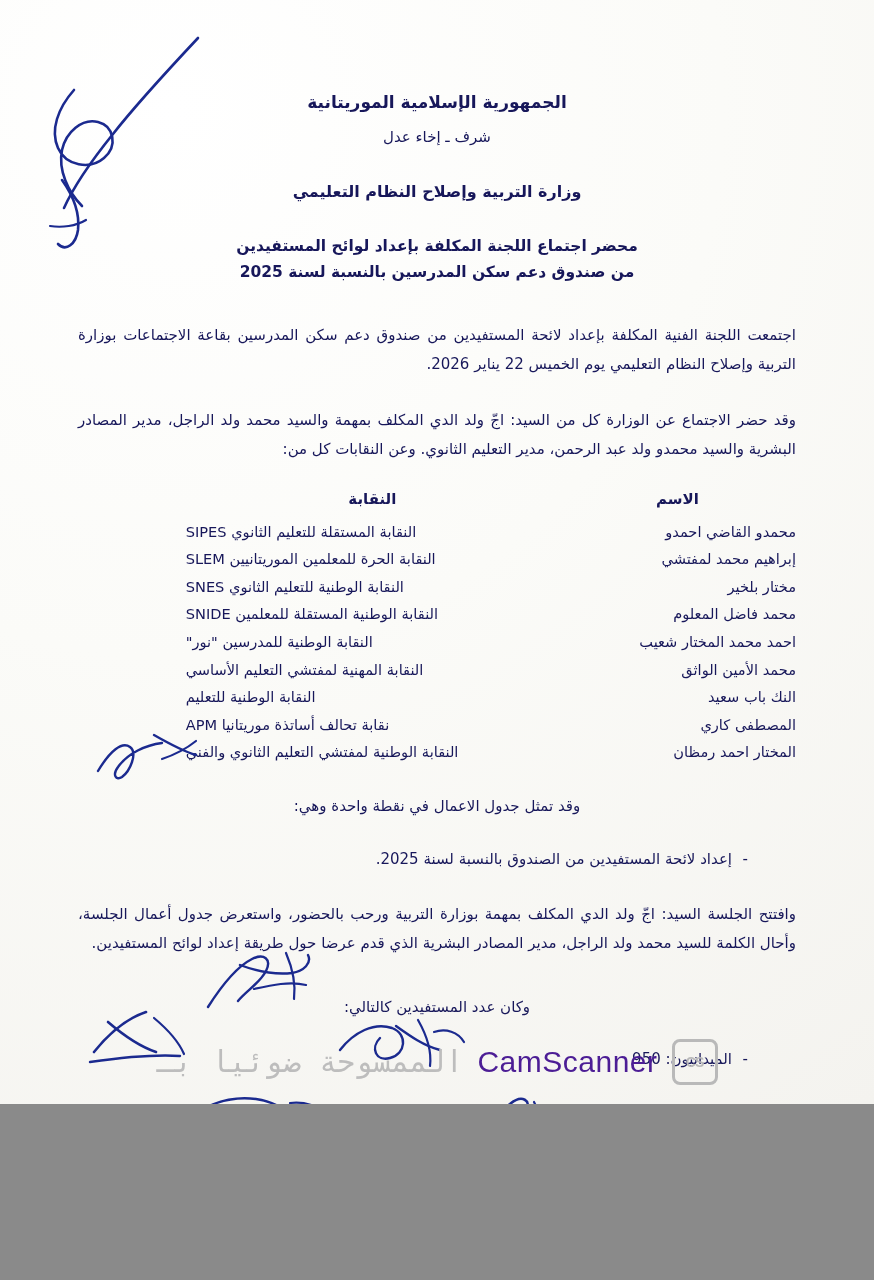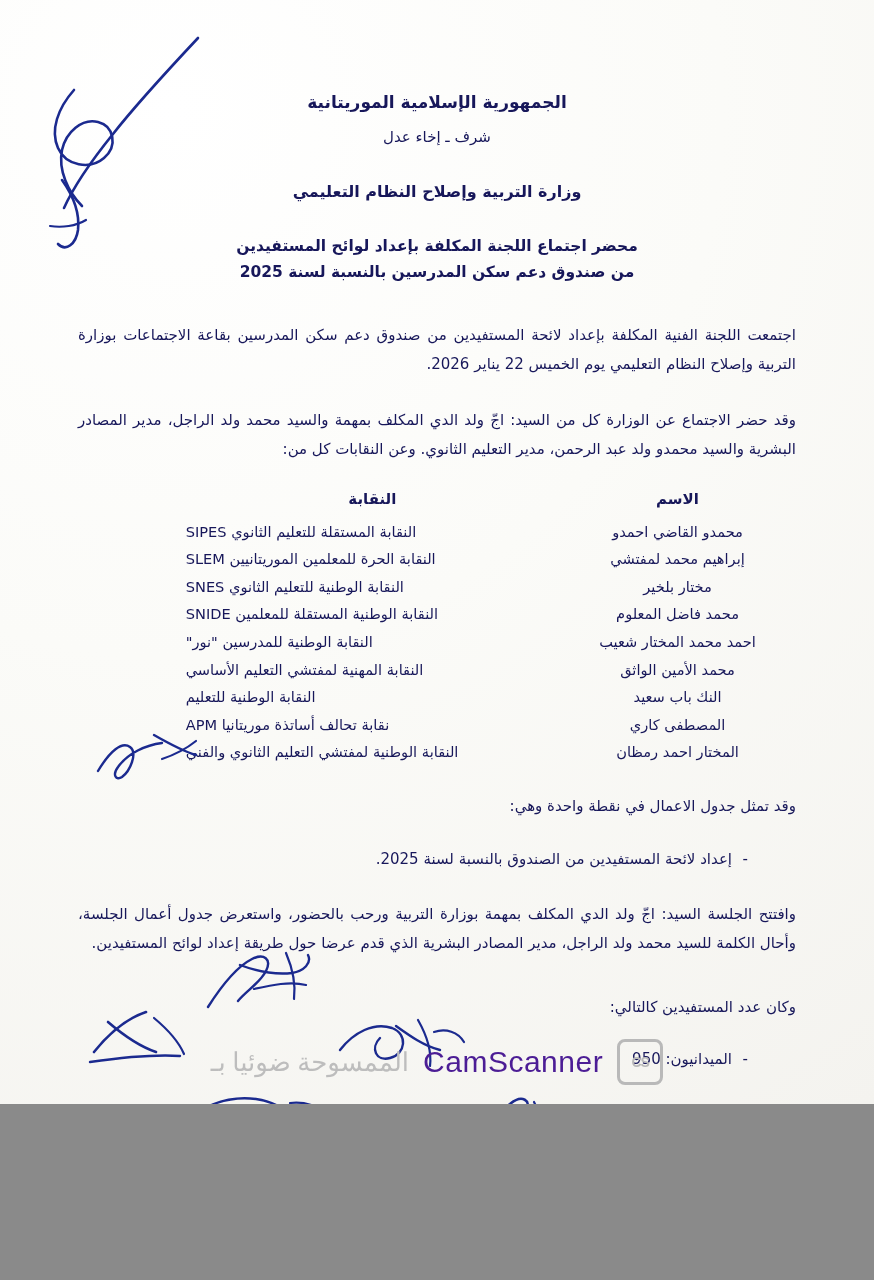--- a/index.html
+++ b/index.html
@@ -81,29 +81,30 @@
     text-align: center;
     padding: 0 0 10px 0;
     font-size: 15px;
   }
   .tbl td {
     padding: 2.5px 0;
     line-height: 1.55;
     vertical-align: top;
     white-space: nowrap;
   }
-  .col-name { width: 33%; text-align: center; }
+  .col-name { width: 33%; }
   .col-union { width: 52%; text-align: left; }
   .col-pad { width: 15%; }
 
   
   .lead {
     font-size: 15px;
     margin: 0 0 6px 0;
     line-height: 1.9;
+    text-align: center;
   }
   ul.dash {
     list-style: none;
     margin: 0 0 26px 0;
     padding: 0 48px 0 0;
     font-size: 15px;
     line-height: 1.95;
   }
   ul.dash li { position: relative; padding: 0 16px 0 0; margin-top: 24px; }
   ul.dash li::before {
@@ -154,22 +155,22 @@
     letter-spacing: -1px;
   }
   .cs-text {
     color: #4c1d95;
     font-size: 30px;
     font-family: "Liberation Sans", sans-serif;
     letter-spacing: 0.5px;
   }
   .cs-ar {
     color: #bdbdbd;
-    font-size: 26px;
-    font-family: Liberation Serif, serif;
+    font-size: 30px;
+    font-family: Liberation Mono, monospace;
   }
 </style>
 </head>
 <body>
 
 <div class="page">
   <div class="paper-tint"></div>
 
   <div class="ink" style="left:28px; top:30px;">
     <svg width="190" height="240" viewBox="0 0 190 240">

